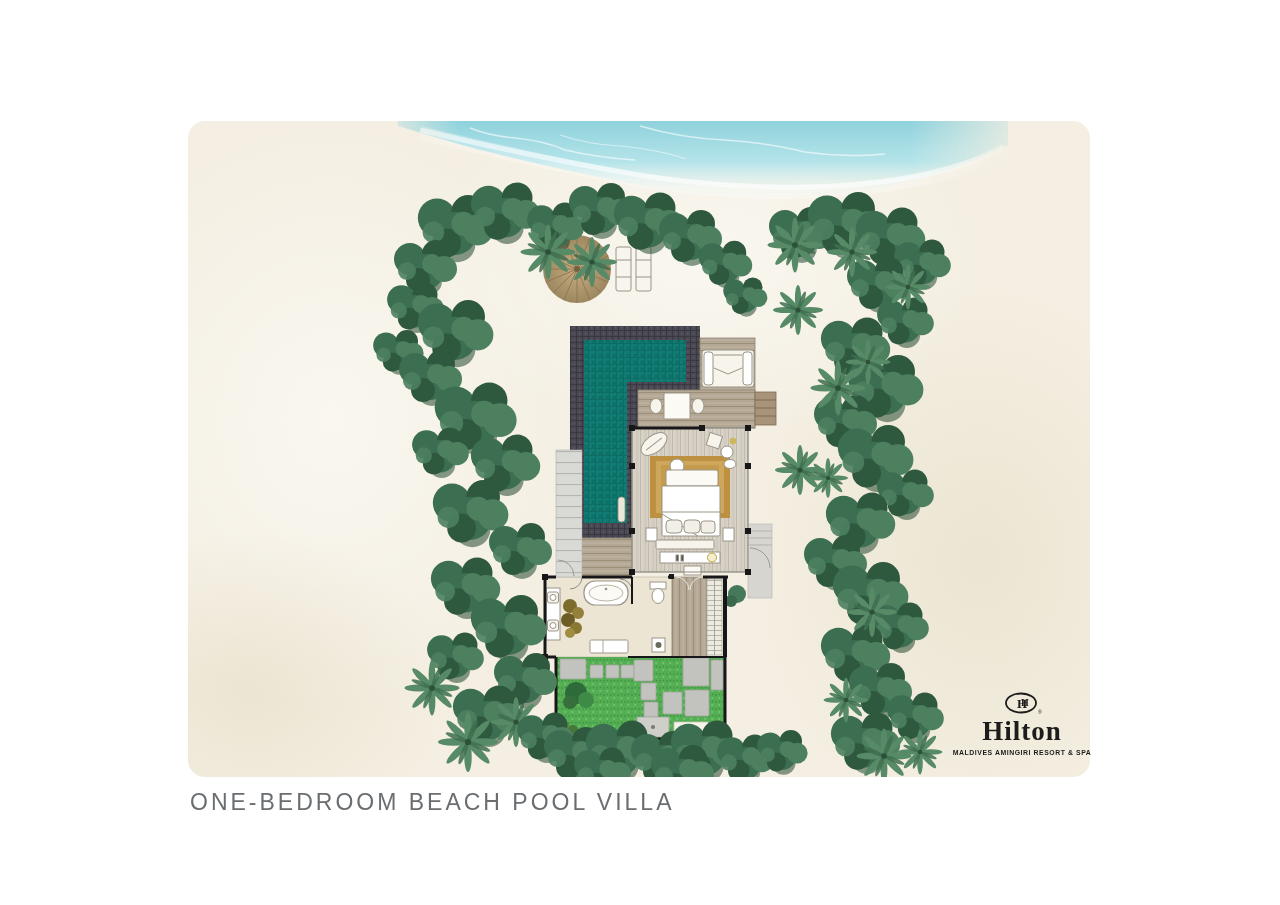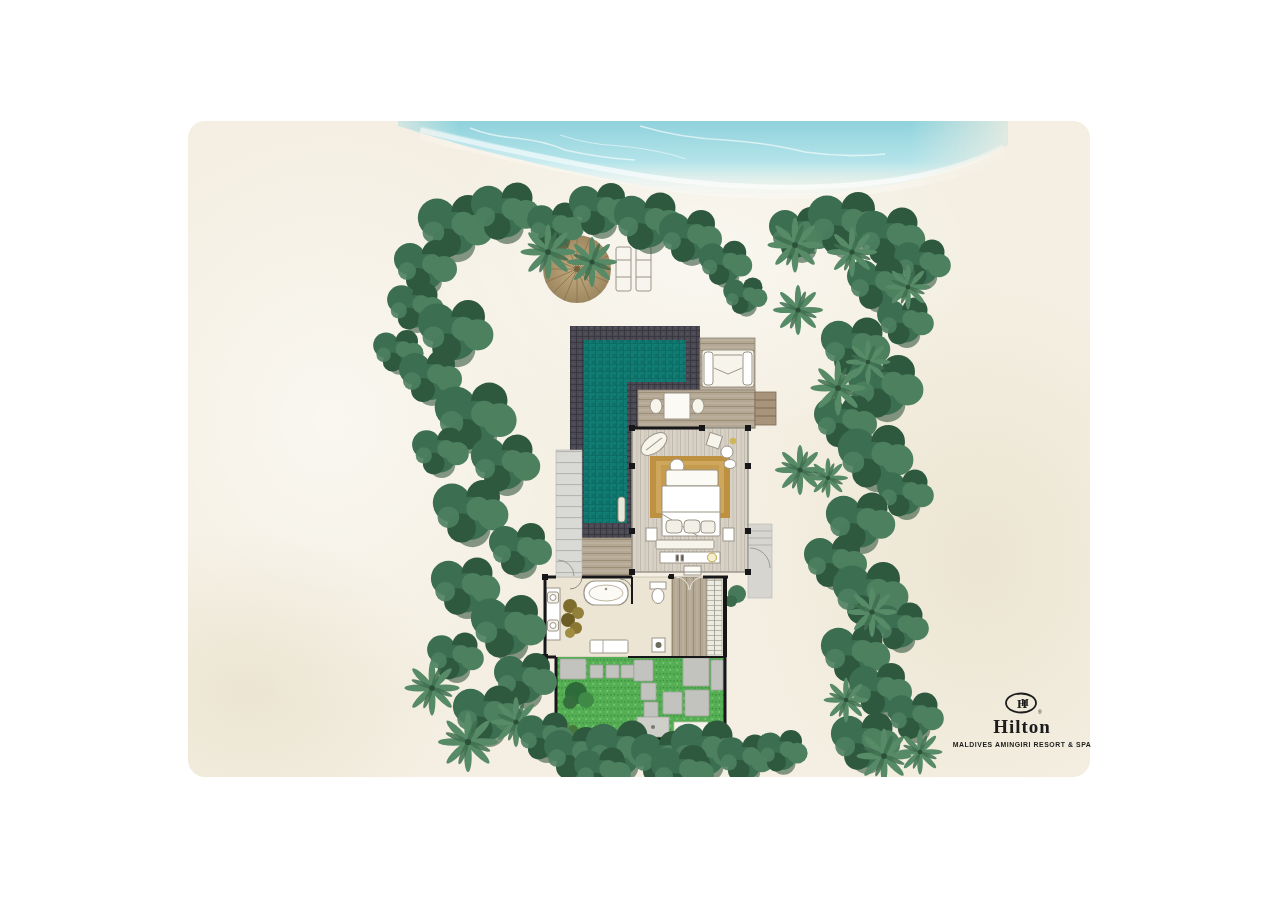--- a/index.html
+++ b/index.html
@@ -4,21 +4,21 @@
 <style>
   html,body{margin:0;padding:0;background:var(--page-bg,#fff);}
   .stage{position:relative;width:1280px;height:905px;overflow:hidden;
          font-family:"Liberation Sans",sans-serif;}
   .plan-svg{position:absolute;left:0;top:0;width:1280px;height:905px;}
   .caption{position:absolute;left:190px;top:789px;font-size:23px;font-weight:400;
            letter-spacing:3px;color:var(--caption-text,#6a6e71);}
   .brand{position:absolute;left:952px;top:690px;width:140px;text-align:center;
          color:var(--brand-text,#1c1c1c);}
   .brand .emblem{display:block;margin:0 auto 1px auto;}
-  .brand .name{font-family:"Liberation Serif",serif;font-size:19px;font-weight:700;
+  .brand .name{font-family:"Liberation Serif",serif;font-size:27px;font-weight:700;
                line-height:1.05;letter-spacing:1px;}
   .brand .subtitle{font-size:6.9px;font-weight:700;letter-spacing:.55px;margin-top:4px;}
 </style>
 </head>
 <body>
 
 <div class="stage">
 
 <svg class="plan-svg" viewBox="0 0 1280 905" aria-hidden="true">
   <defs>
@@ -443,14 +443,15 @@
     <svg class="emblem" width="46" height="26" viewBox="0 0 46 26">
       <ellipse cx="22" cy="13" rx="15" ry="9.5" fill="none" stroke="#1c1c1c" stroke-width="1.8"></ellipse>
       <text x="18" y="17.5" font-family="Liberation Serif, serif" font-size="13" font-weight="700" fill="#1c1c1c">H</text>
       <text x="22" y="15.5" font-family="Liberation Serif, serif" font-size="10" font-weight="700" fill="#1c1c1c">H</text>
       <text x="39" y="24" font-size="5" fill="#1c1c1c">®</text>
     </svg>
     <div class="name">Hilton</div>
     <div class="subtitle">MALDIVES AMINGIRI RESORT &amp; SPA</div>
   </div>
 
+  <div class="caption">ONE-BEDROOM BEACH POOL VILLA</div>
 
 </div>
 
 </body></html>

